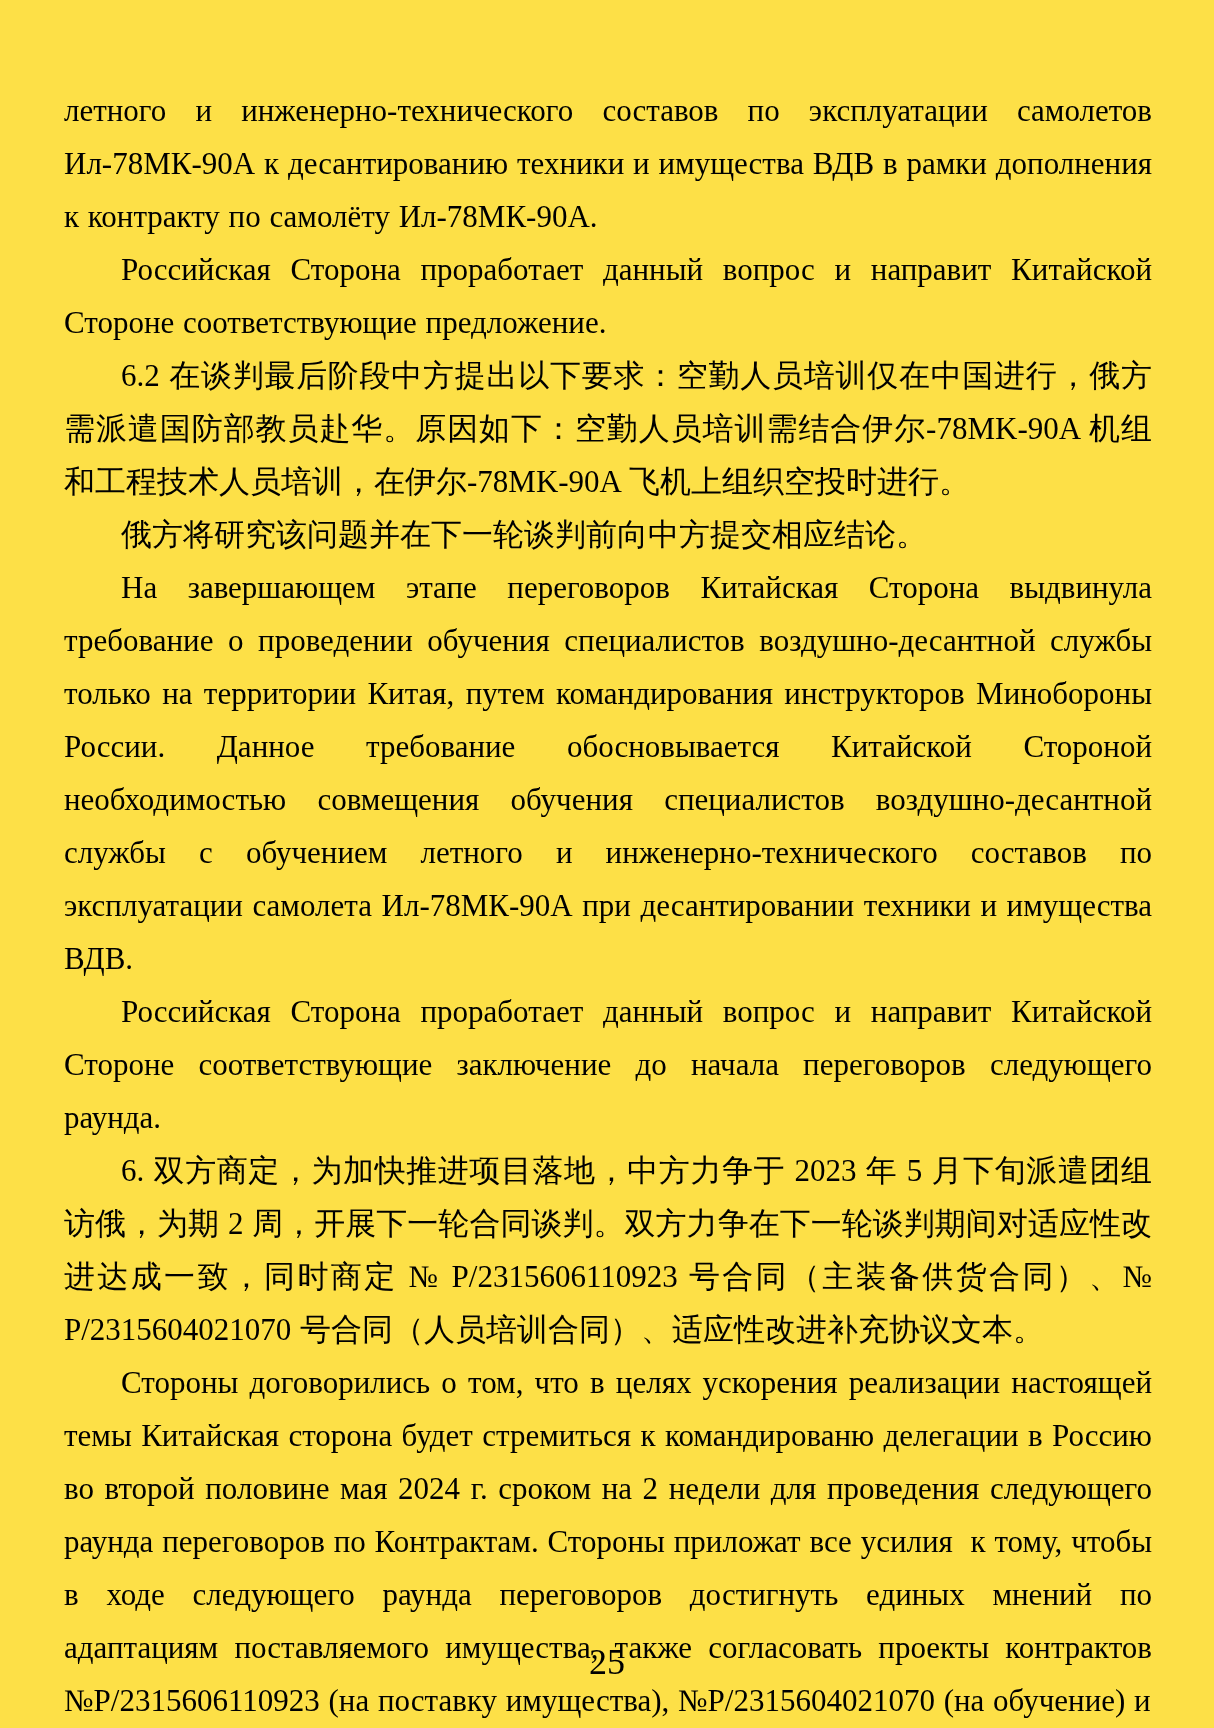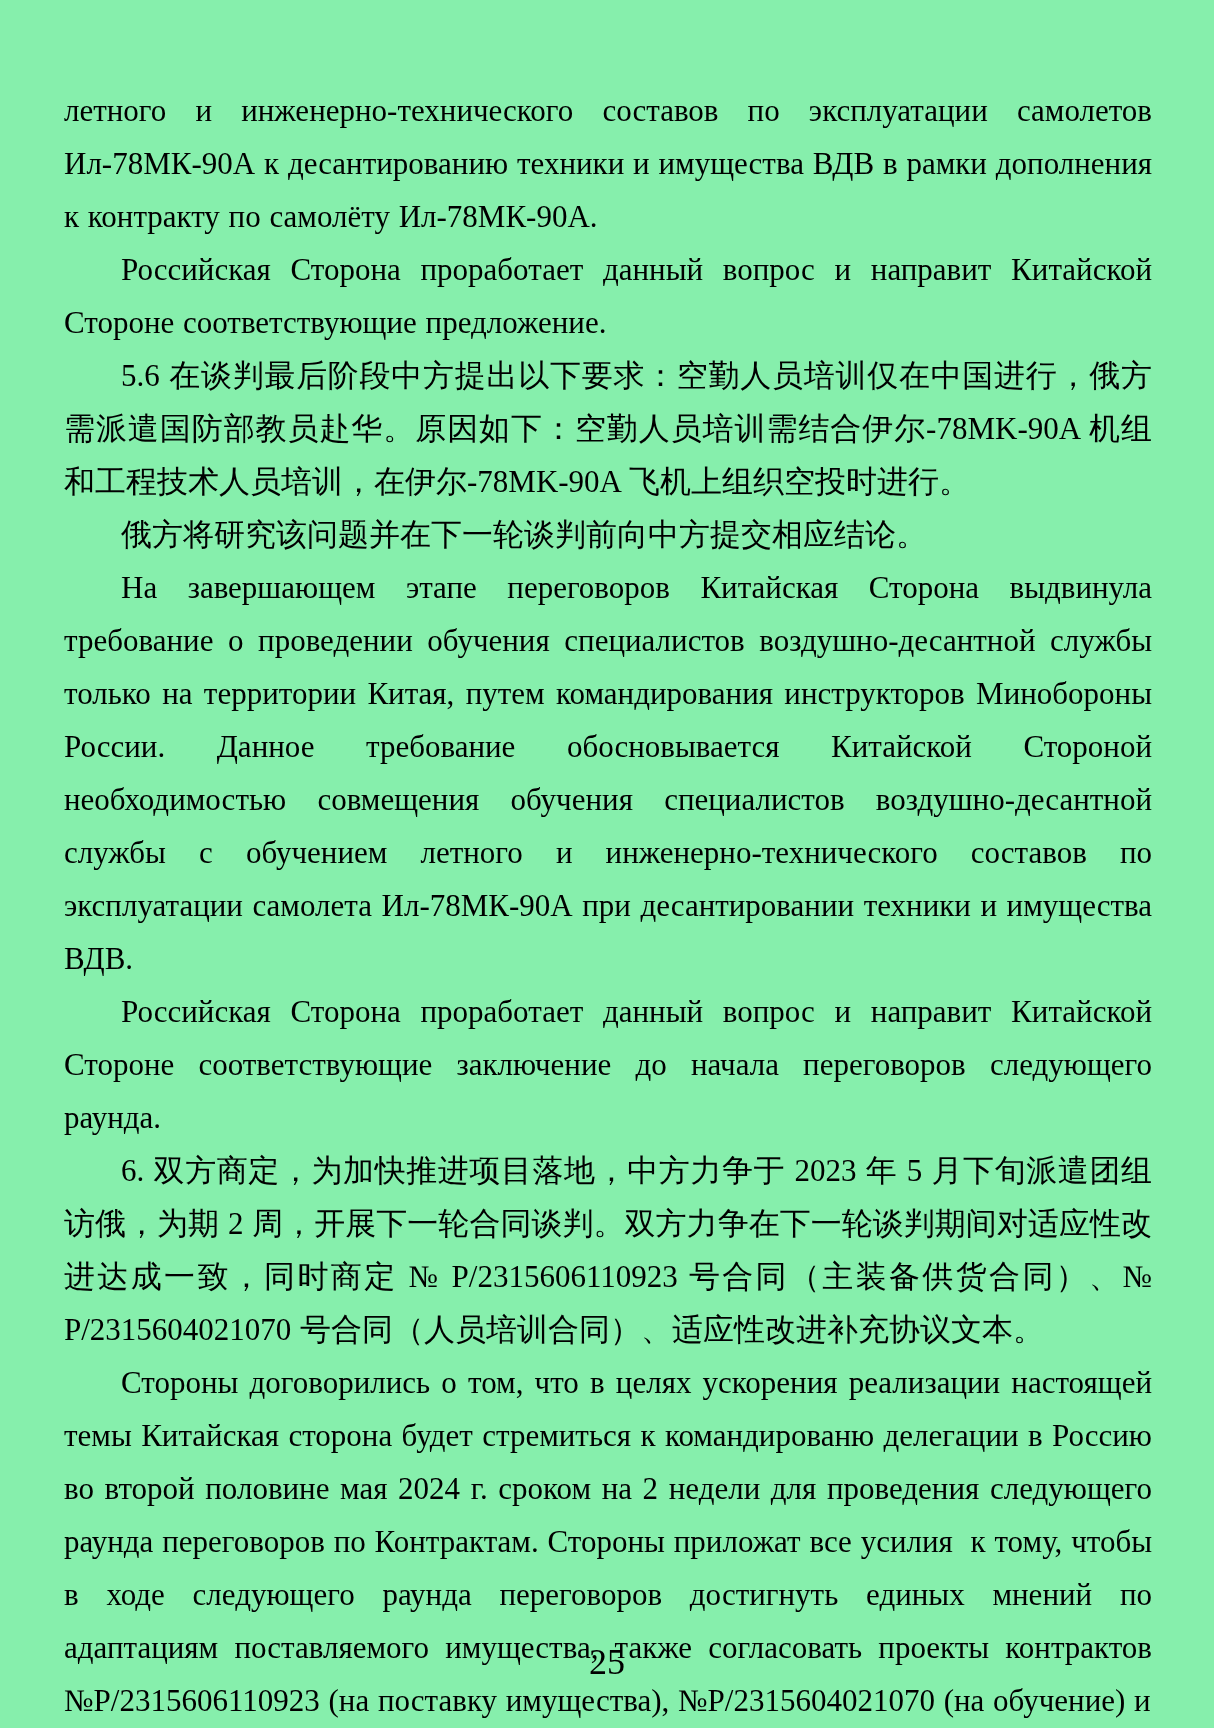--- a/index.html
+++ b/index.html
@@ -4,21 +4,21 @@
 <style>
   html, body {
     margin: 0;
     padding: 0;
     background: #ffffff;
   }
   .page {
     position: relative;
     width: 1214px;
     height: 1728px;
-    background: #86efac;
+    background: #fde047;
     color: #000000;
     font-family: "Liberation Serif", "DejaVu Serif", serif;
     overflow: hidden;
     box-sizing: border-box;
   }
   .content {
     position: absolute;
     top: 84px;
     left: 64px;
     right: 62px;
@@ -46,21 +46,21 @@
     color: #000000;
   }
 </style>
 </head>
 <body>
 
 <div class="page">
   <div class="content">
     <p class="para no-indent">летного и инженерно-технического составов по эксплуатации самолетов Ил-78МК-90А к десантированию техники и имущества ВДВ в рамки дополнения к контракту по самолёту Ил-78МК-90А.</p>
     <p class="para">Российская Сторона проработает данный вопрос и направит Китайской Стороне соответствующие предложение.</p>
-    <p class="para">5.6 在谈判最后阶段中方提出以下要求：空勤人员培训仅在中国进行，俄方需派遣国防部教员赴华。原因如下：空勤人员培训需结合伊尔-78MK-90A 机组和工程技术人员培训，在伊尔-78MK-90A 飞机上组织空投时进行。</p>
+    <p class="para">6.2 在谈判最后阶段中方提出以下要求：空勤人员培训仅在中国进行，俄方需派遣国防部教员赴华。原因如下：空勤人员培训需结合伊尔-78MK-90A 机组和工程技术人员培训，在伊尔-78MK-90A 飞机上组织空投时进行。</p>
     <p class="para">俄方将研究该问题并在下一轮谈判前向中方提交相应结论。</p>
     <p class="para">На завершающем этапе переговоров Китайская Сторона выдвинула требование о проведении обучения специалистов воздушно-десантной службы только на территории Китая, путем командирования инструкторов Минобороны России. Данное требование обосновывается Китайской Стороной необходимостью совмещения обучения специалистов воздушно-десантной службы с обучением летного и инженерно-технического составов по эксплуатации самолета Ил-78МК-90А при десантировании техники и имущества ВДВ.</p>
     <p class="para">Российская Сторона проработает данный вопрос и направит Китайской Стороне соответствующие заключение до начала переговоров следующего раунда.</p>
     <p class="para">6. 双方商定，为加快推进项目落地，中方力争于 2023 年 5 月下旬派遣团组访俄，为期 2 周，开展下一轮合同谈判。双方力争在下一轮谈判期间对适应性改进达成一致，同时商定 № P/2315606110923 号合同（主装备供货合同）、№ P/2315604021070 号合同（人员培训合同）、适应性改进补充协议文本。</p>
     <p class="para">Стороны договорились о том, что в целях ускорения реализации настоящей темы Китайская сторона будет стремиться к командированю делегации в Россию во второй половине мая 2024 г. сроком на 2 недели для проведения следующего раунда переговоров по Контрактам. Стороны приложат все усилия  к тому, чтобы в ходе следующего раунда переговоров достигнуть единых мнений по  адаптациям поставляемого имущества, также согласовать проекты контрактов №P/2315606110923 (на поставку имущества), №P/2315604021070 (на обучение) и</p>
   </div>
   <div class="page-number">25</div>
 </div>
 
 </body></html>

